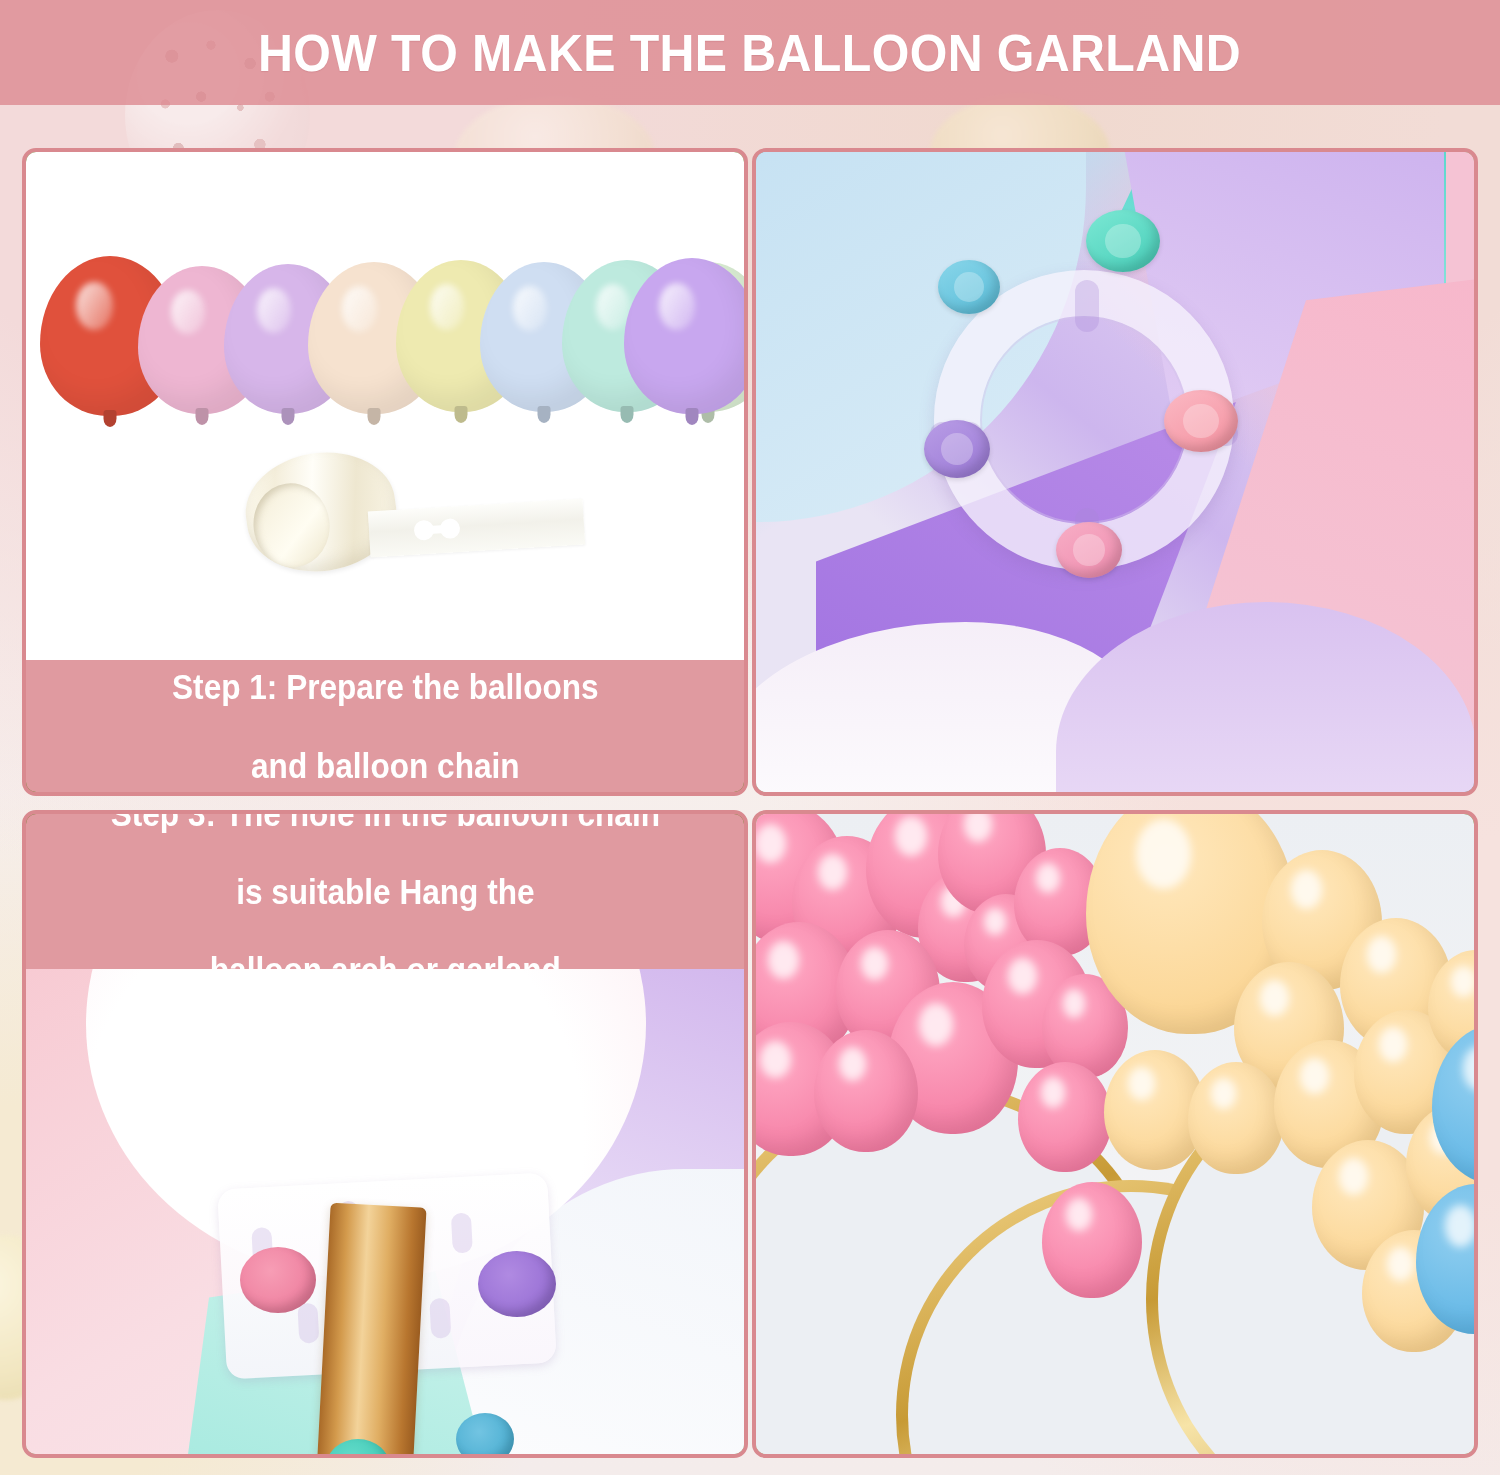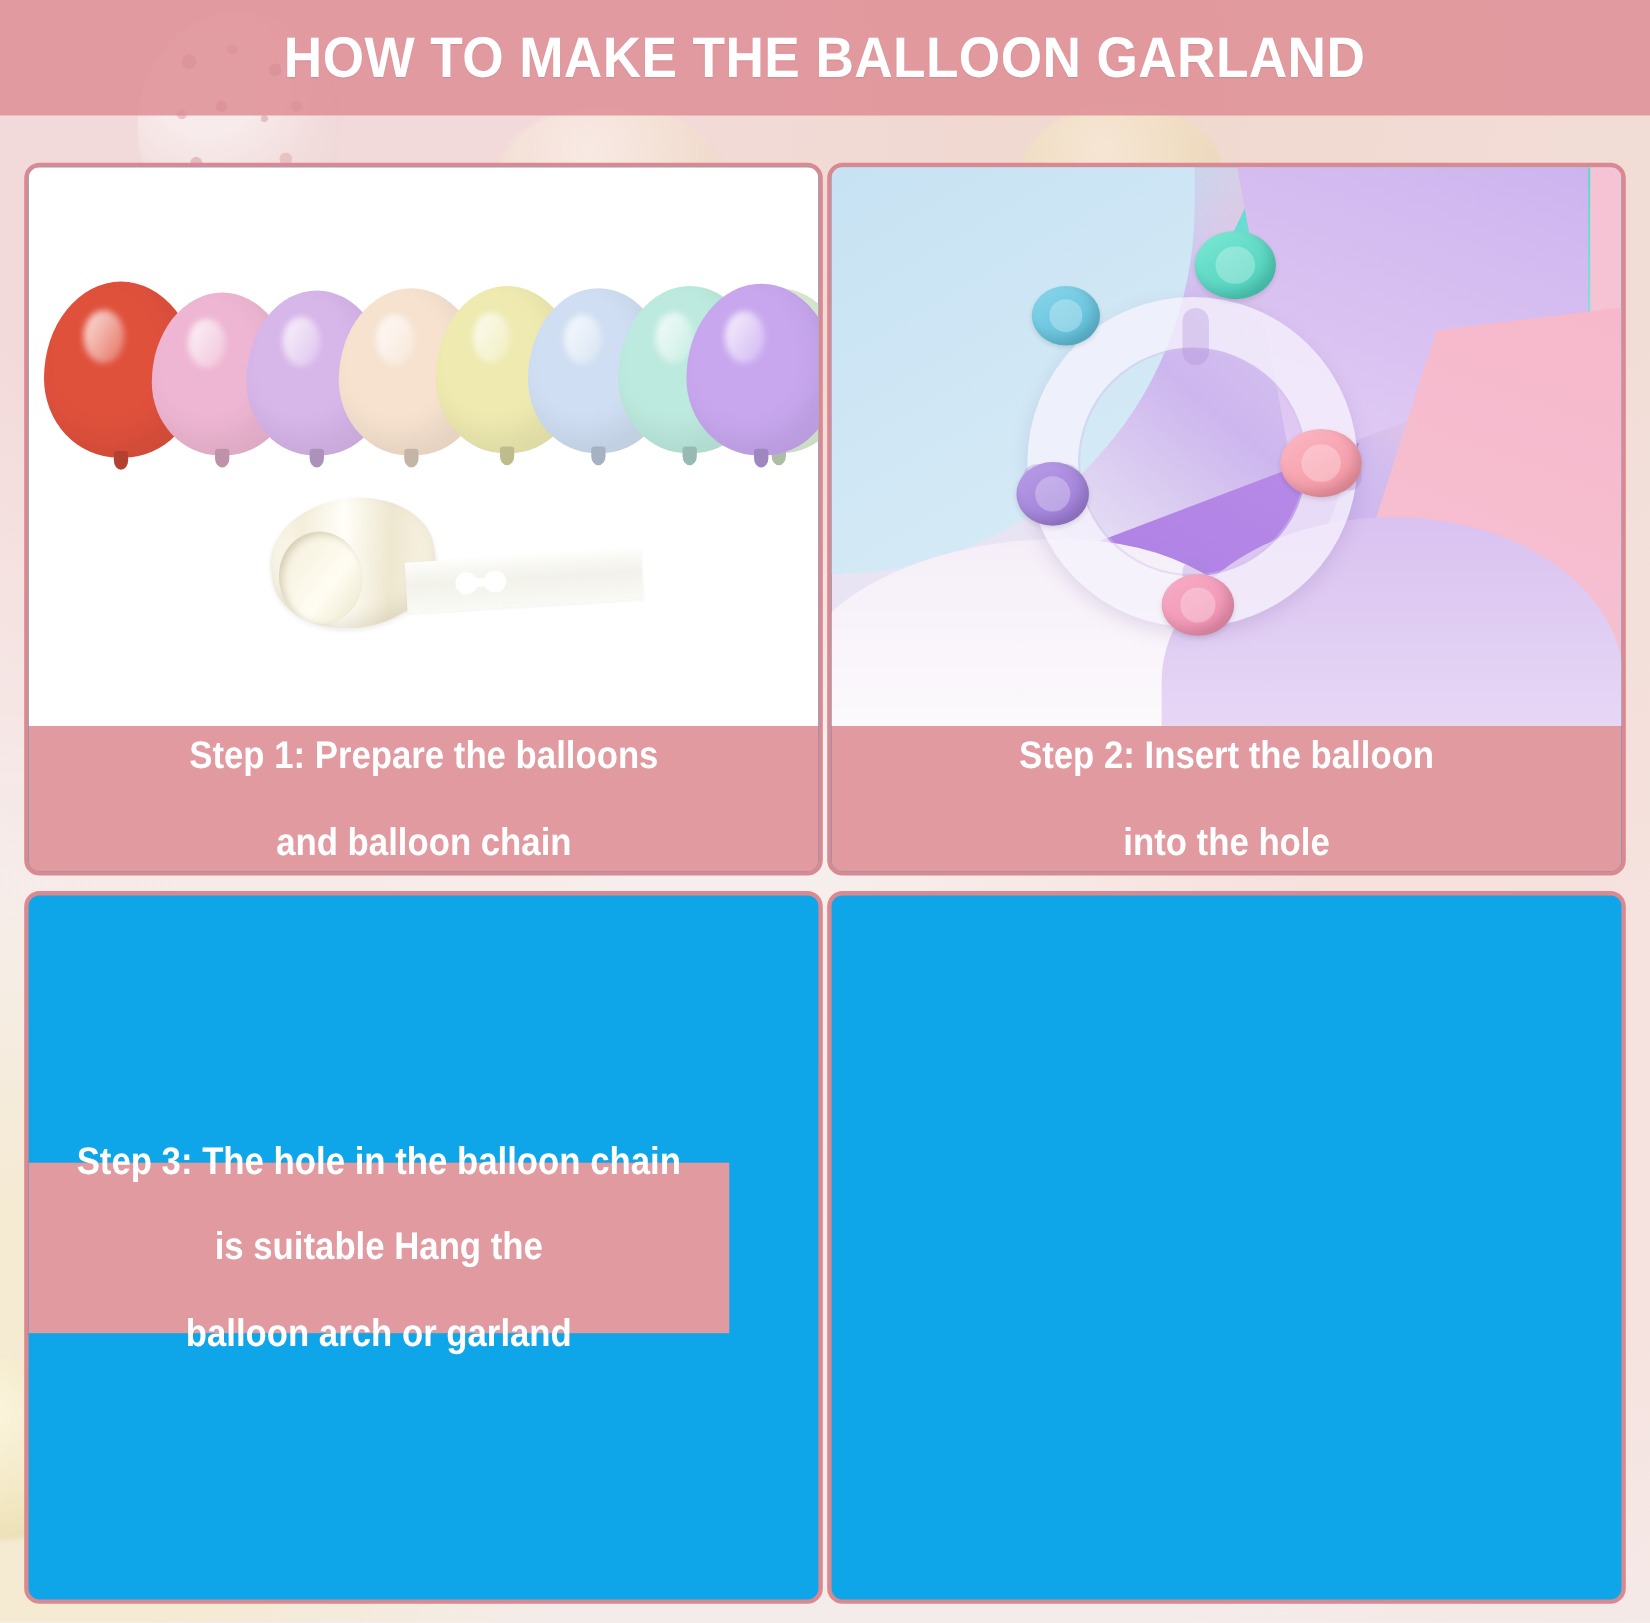--- a/index.html
+++ b/index.html
@@ -82,23 +82,23 @@
     grid-template-rows:648px 648px;
     column-gap:4px; row-gap:14px;
     z-index:4;
   }
   .card {
     border:4px solid #d9898f;
     border-radius:14px;
     overflow:hidden;
     display:flex;
     flex-direction:column;
-    background:#0ea5e9;
-  }
-  .card.caption-top { flex-direction:row;align-items:center; }
+    background:#4d7c0f;
+  }
+  .card.caption-top { flex-direction:column; }
 
   .caption {
     background:#e09aa0;
     color:#ffffff;
     font-weight:bold;
     text-align:center;
     display:flex; align-items:center; justify-content:center;
     line-height:1.12;
     padding:8px 14px;
     flex:0 0 auto;
@@ -403,26 +403,20 @@
         <div class="disc-slot" style="left:-36px; top:92px; transform:rotate(90deg);"></div>
         <div class="disc-slot" style="right:-36px; top:92px; transform:rotate(90deg);"></div>
         <div class="disc-slot" style="left:95px; bottom:-36px;"></div>
       </div>
 
       <div class="neck n-mint"></div>
       <div class="neck n-blue"></div>
       <div class="neck n-pink"></div>
       <div class="neck n-lilac"></div>
       <div class="neck n-rose"></div>
-    </div>
-    <div class="caption cap-2line">
-      <span>
-        <span>Step 2: Insert the balloon</span><br>
-        <span>into the hole</span>
-      </span>
     </div>
   </div>
 
   <div class="card caption-top">
     <div class="caption cap-3line">
       <span>
         <span>Step 3: The hole in the balloon chain</span><br>
         <span>is suitable Hang the</span><br>
         <span>balloon arch or garland</span>
       </span>

